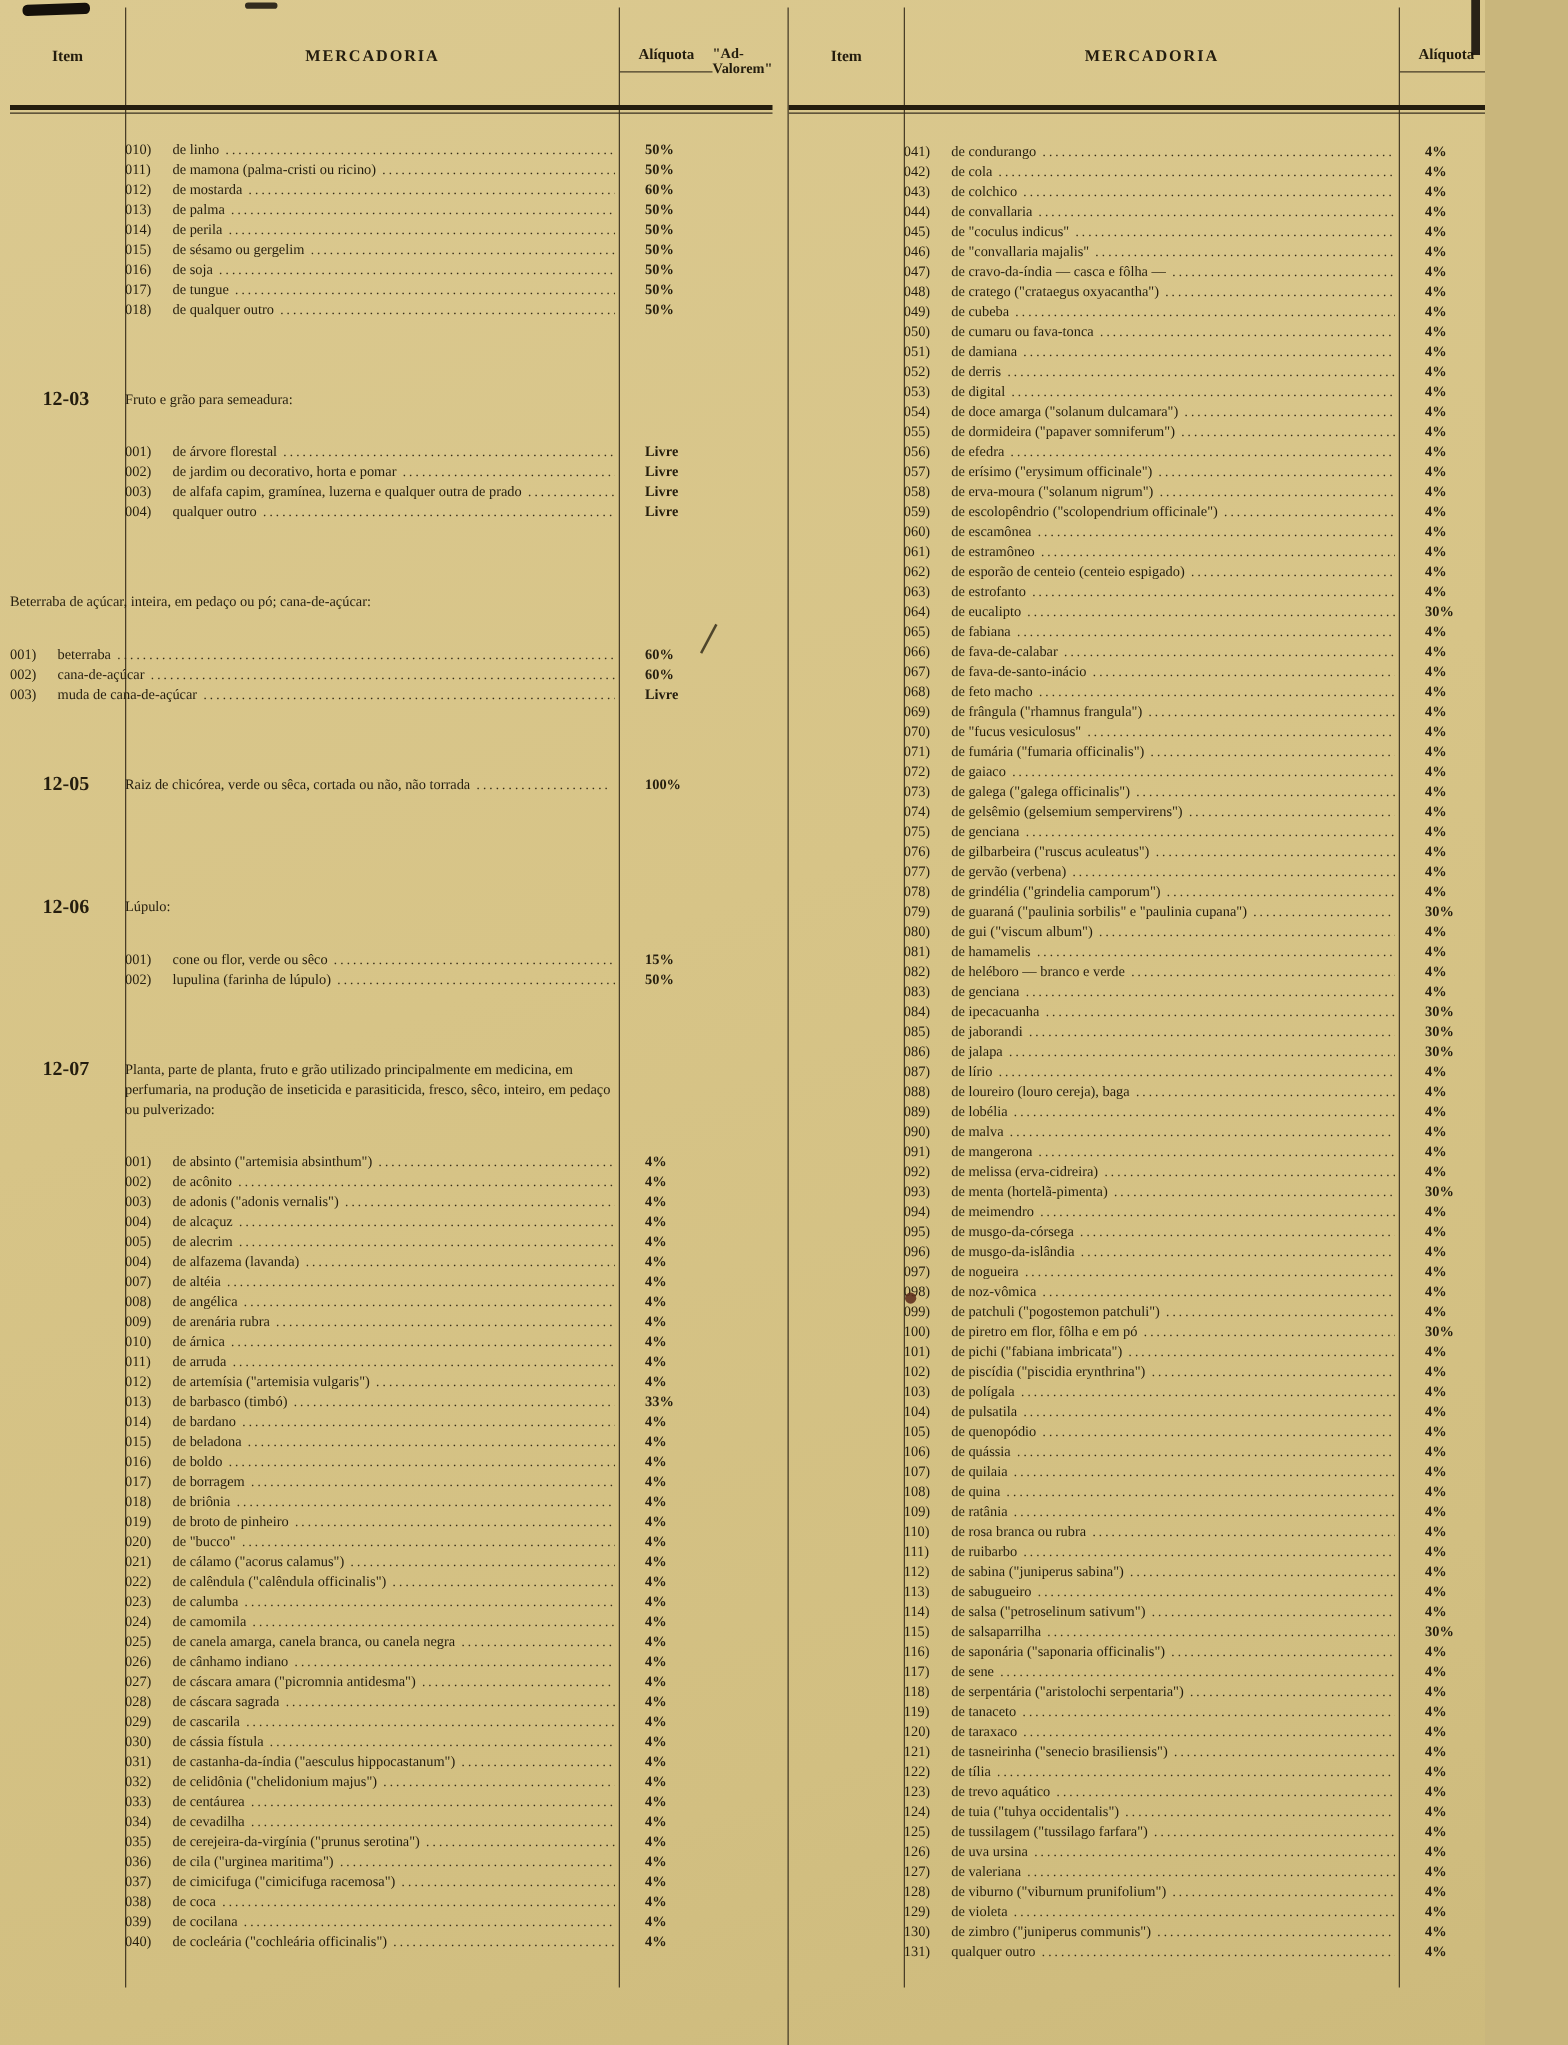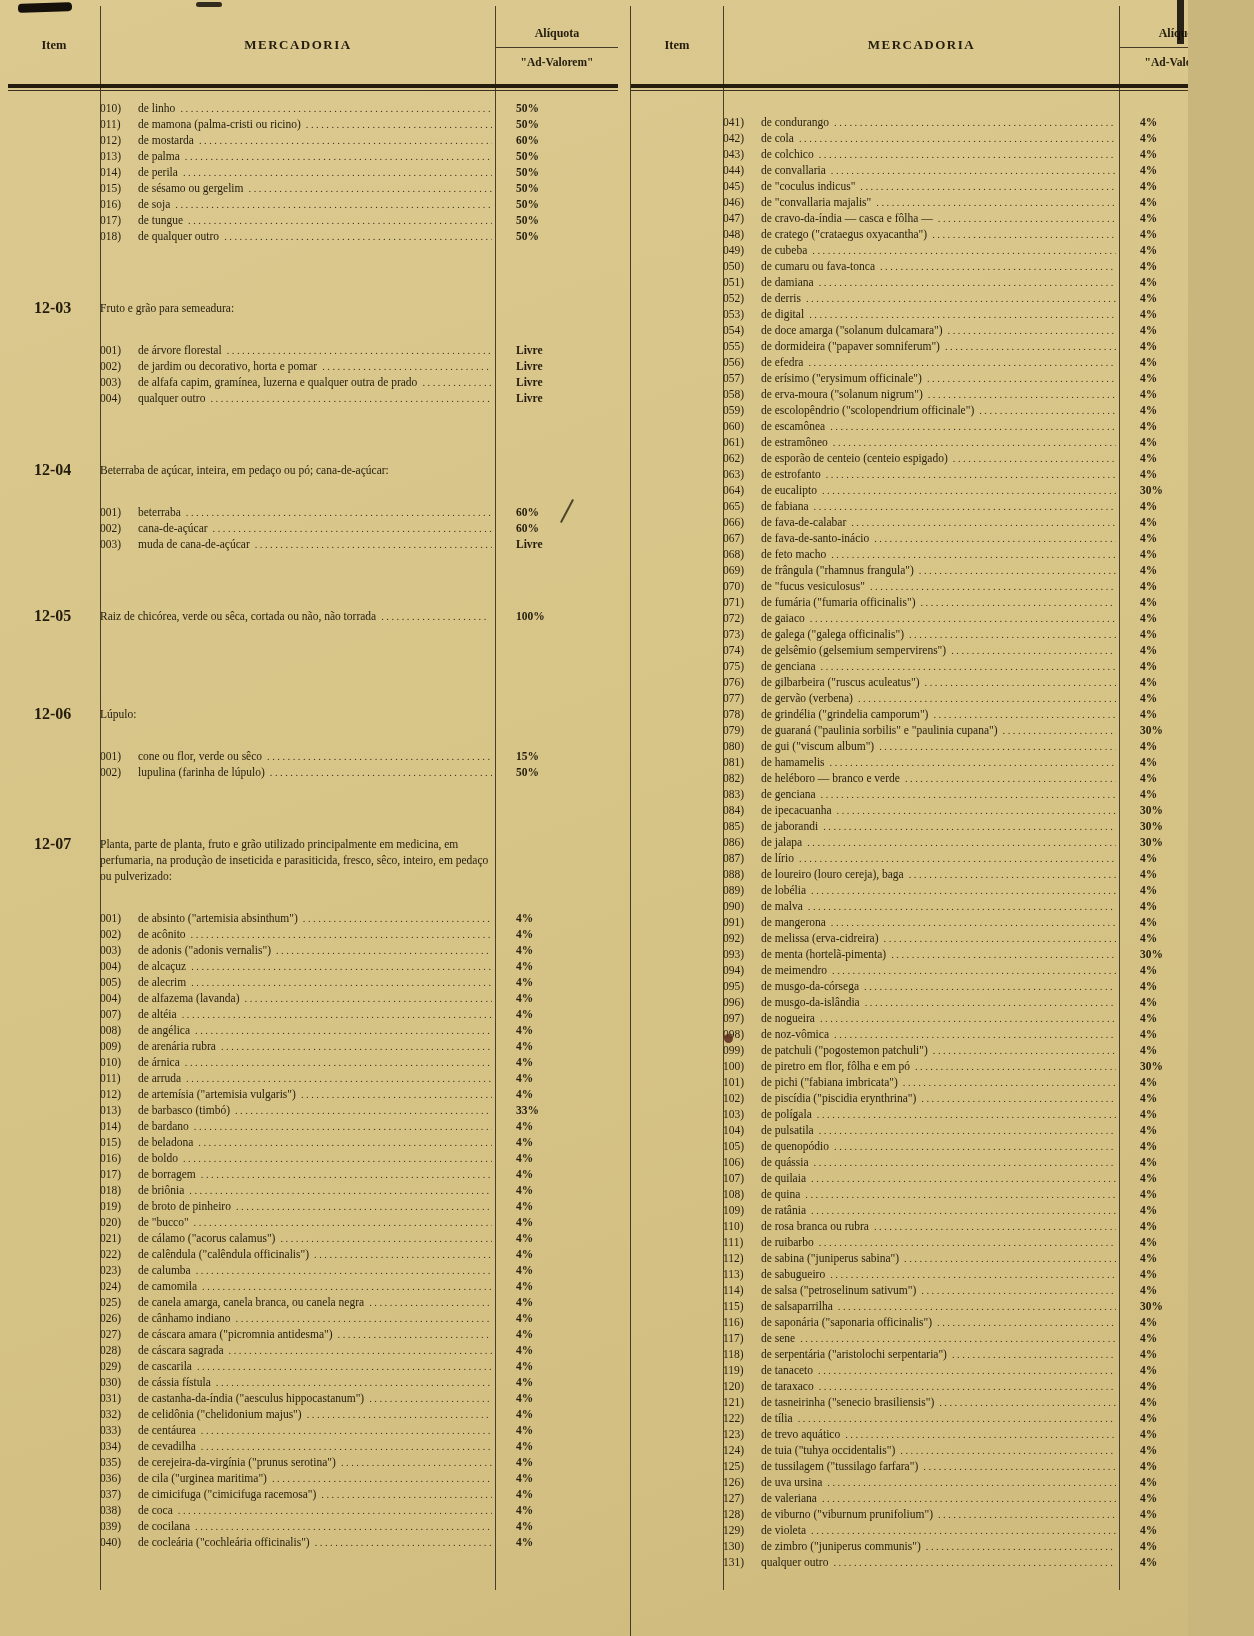--- a/index.html
+++ b/index.html
@@ -22,26 +22,26 @@
   .vline { position: absolute; top: 0; bottom: 46px; width: 1px; background: #493e27; z-index: 1; }
   .vl1 { left: 92px; }
   .vl2 { right: 122px; }
 
   .hdr { position: relative; display: flex; height: 82px; border-bottom: 4px solid #241d0e; z-index: 2; }
   .hdr::after { content:""; position:absolute; left:0; right:0; bottom:-7px; height:1px; background:#3a3120; }
   .h-item { width: 92px; display:flex; align-items:center; justify-content:center;
             font-weight: bold; font-size: 12.5px; }
   .h-merc { flex: 1; display:flex; align-items:center; justify-content:center;
             font-weight: bold; font-size: 13px; letter-spacing: 1.5px; }
-  .h-rate { width: 122px; display:flex; flex-direction:column; align-items:center; justify-content:center; }
+  .h-rate { width: 122px; display:flex; flex-direction:row; align-items:center; justify-content:center; }
   .h-rate .l1 { font-weight: bold; font-size: 12px; padding: 4px 0 6px 0; width: 100%;
                 text-align: center; border-bottom: 1px solid #453b26; }
   .h-rate .l2 { font-weight: bold; font-size: 11.5px; padding-top: 8px; }
 
-  .body { position: relative; padding-top: 12px; font-size: 11.5px; z-index: 2; }
+  .body { position: relative; padding-top: 24px; font-size: 11.5px; z-index: 2; }
   .half--right .body { padding-top: 26px; }
 
   .section { display: flex; margin-top: 56px; }
   .body > .section:first-child { margin-top: 0; }
   .code { flex: 0 0 92px; padding-left: 26px; font-weight: bold; font-size: 16px; line-height: 16px; }
   .content { flex: 1; min-width: 0; }
 
   .row { display: flex; align-items: flex-end; line-height: 16px; }
   .heading-row { margin-bottom: 26px; }
   .heading-row .mid { padding-right: 6px; }
@@ -200,21 +200,20 @@
               <span class="num">004)</span>
               <span class="mid">
                 <span class="desc">qualquer outro</span>
                 <span class="dots">....................................................................................................................................................................................</span>
               </span>
               <span class="rate">Livre</span>
             </div>
           </div>
         </div>
         <div class="section">
-          <div class="code">12-04</div>
           <div class="content">
             <div class="row heading-row">
               <span class="mid">
                 <span class="heading-text">Beterraba de açúcar, inteira, em pedaço ou pó; cana-de-açúcar:</span>
               </span>
               <span class="rate"></span>
             </div>
             <div class="row entry-row">
               <span class="num">001)</span>
               <span class="mid">

